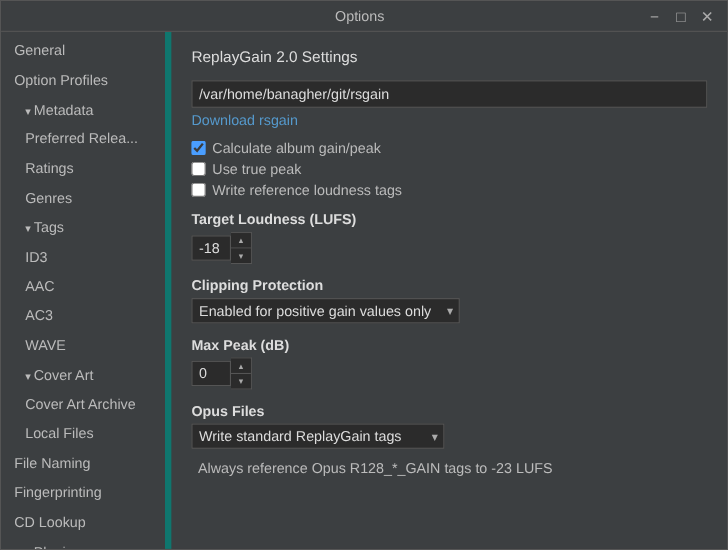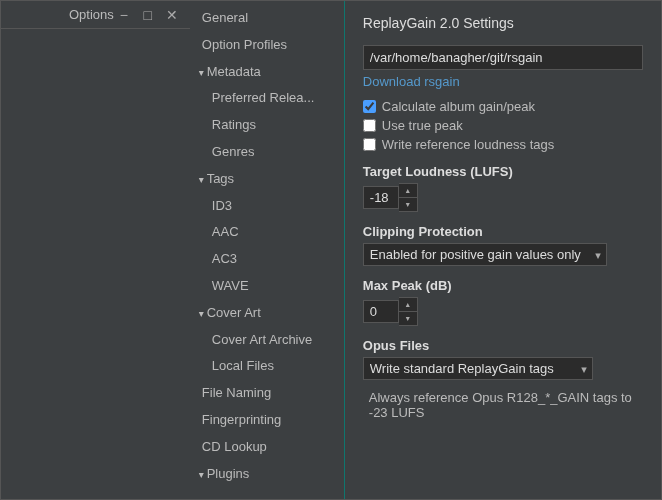--- a/index.html
+++ b/index.html
@@ -13,20 +13,21 @@
       width: 662px;
       height: 500px;
       overflow: hidden;
     }
     .window {
       width: 662px;
       height: 500px;
       background: #3c3f41;
       border: 1px solid #555;
       display: flex;
+      flex-direction: column;
     }
     .titlebar {
       background: #3c3f41;
       border-bottom: 1px solid #555;
       display: flex;
       align-items: center;
       justify-content: space-between;
       height: 28px;
       padding: 0 8px;
     }
@@ -54,37 +55,37 @@
       padding: 0;
     }
     .content {
       display: flex;
       flex: 1;
       overflow: hidden;
     }
     .sidebar {
       width: 155px;
       background: #3c3f41;
-      border-right: 1px solid #0f766e;
+      border-right: 6px solid #0f766e;
       overflow-y: auto;
       padding: 4px 0;
       flex-shrink: 0;
     }
     .sidebar-item {
       padding: 3px 8px 3px 12px;
       color: #bbbbbb;
       cursor: pointer;
       white-space: nowrap;
       overflow: hidden;
       text-overflow: ellipsis;
       font-size: 13px;
       line-height: 1.6;
     }
     .sidebar-item.category {
-      padding-left: 9px;
+      padding-left: 22px;
       color: #bbbbbb;
     }
     .sidebar-item.category::before {
       content: '▾ ';
       font-size: 10px;
     }
     .sidebar-item.sub {
       padding-left: 22px;
     }
     .main {

